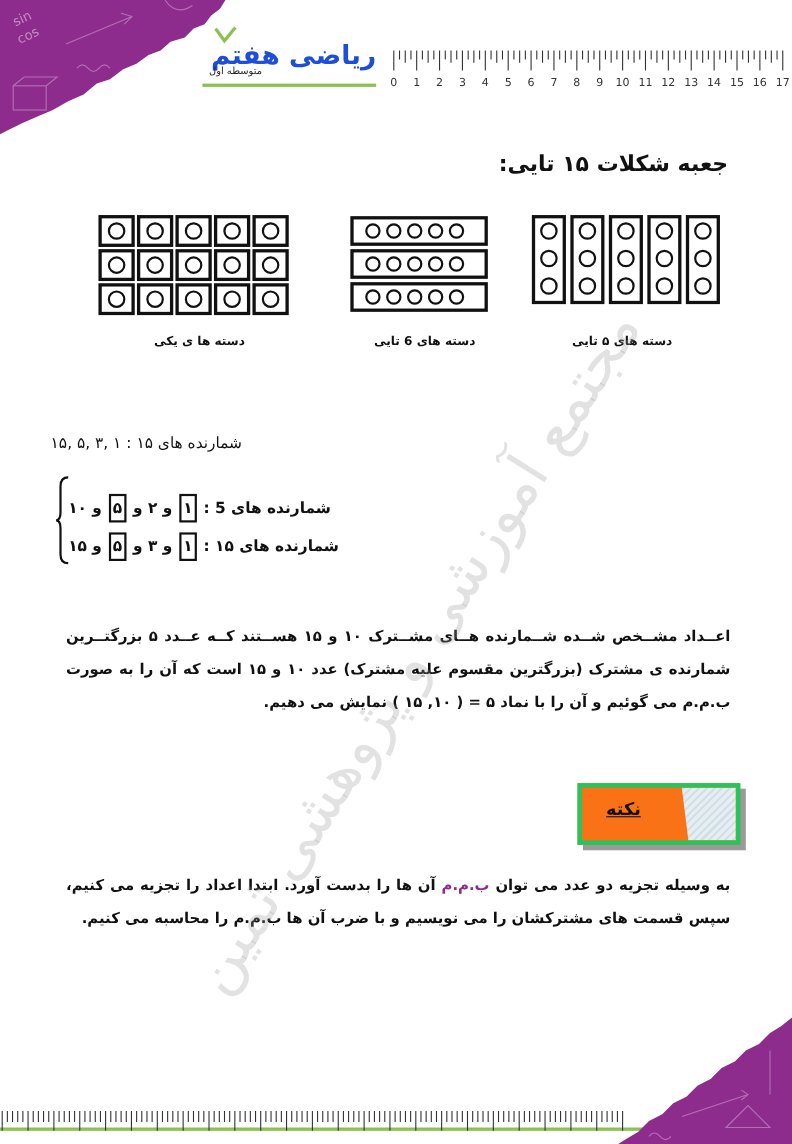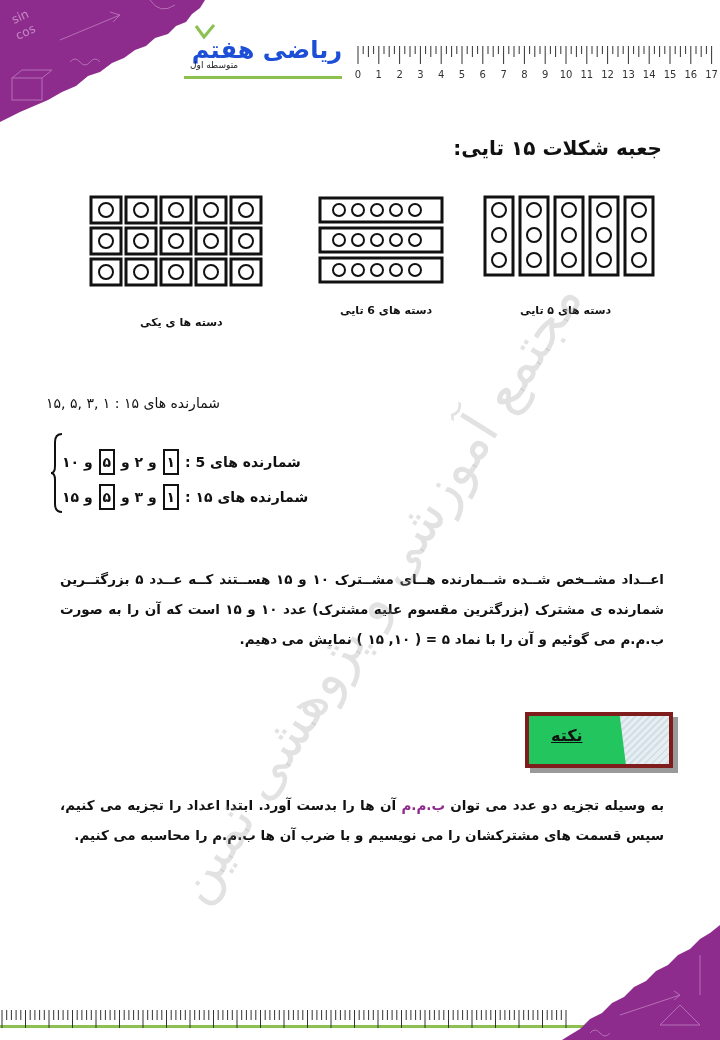--- a/index.html
+++ b/index.html
@@ -34,21 +34,21 @@
   .div-line.l2 { top: 484px; }
   .boxed { display: inline-block; border: 2px solid #111; padding: 0 2px; line-height: 22px; margin: 0 1px; }
 
   .para { position: absolute; left: 60px; width: 604px; font-size: 13.5px; font-weight: bold; direction: rtl; text-align: justify; text-align-last: justify; }
   .para .ln { display: block; height: 30px; line-height: 30px; white-space: nowrap; }
   .para .ln.last { text-align-last: right; }
   .para1 { top: 564px; }
   .para2 { top: 790px; }
   .purple { color: #8e2c8e; }
 
-  .note-box { position: absolute; left: 525px; top: 712px; width: 148px; height: 56px; border: 4px solid #7f1d1d; background: #22c55e; box-shadow: 5px 5px 0 #9a9a9a; }
+  .note-box { position: absolute; left: 525px; top: 712px; width: 148px; height: 56px; border: 4px solid #22c55e; background: #f97316; box-shadow: 5px 5px 0 #9a9a9a; }
   .note-label { position: absolute; left: 22px; top: 10px; font-size: 16px; font-weight: bold; text-decoration: underline; direction: rtl; }
   .note-paper { position: absolute; right: 0; top: 0; width: 60px; height: 48px; background: repeating-linear-gradient(135deg, #e6eef2 0 3px, #d3dfe6 3px 5px); clip-path: polygon(18% 0, 100% 0, 100% 100%, 28% 100%); }
 
   .watermark { position: absolute; left: 130px; top: 390px; font-family: "DejaVu Serif", serif; font-size: 54px; color: rgba(150,150,150,0.28); transform: rotate(-58deg); transform-origin: left top; white-space: nowrap; direction: rtl; pointer-events: none; top: 880px; left: 160px; }
 </style>
 </head>
 <body>
 
 <svg class="corner-tl" viewBox="0 0 210 125">
   <path d="M0 0 H205 L200 8 L192 14 L186 22 L176 26 L168 34 L155 38 L146 46 L135 50 L124 58 L112 63 L100 72 L88 76 L76 86 L62 92 L48 100 L34 106 L20 112 L8 118 L0 122 Z" fill="#8e2c8e"></path>
@@ -264,21 +264,21 @@
           <circle cx="158" cy="46" r="7"></circle>
         <circle cx="18" cy="77" r="7"></circle>
           <circle cx="53" cy="77" r="7"></circle>
           <circle cx="88" cy="77" r="7"></circle>
           <circle cx="123" cy="77" r="7"></circle>
           <circle cx="158" cy="77" r="7"></circle>
       </g>
     </g>
   </svg>
 </div>
-<div class="fig-label" style="left:140px; top:316px;">دسته ها ی یکی</div>
+<div class="fig-label" style="left:140px; top:304px;">دسته ها ی یکی</div>
 
 <div class="divisors-15">شمارنده های ۱۵ :  ۱ ,۳ ,۵ ,۱۵</div>
 
 <svg class="brace" viewBox="0 0 14 82">
   <path d="M12 2 Q5 2 5 10 L5 34 Q5 41 1 41 Q5 41 5 48 L5 72 Q5 80 12 80" stroke="#111" stroke-width="2" fill="none"></path>
 </svg>
 
 <div class="div-line l1">
   <span>شمارنده های 5 : </span><span class="boxed">۱</span><span> و ۲ و </span><span class="boxed">۵</span><span> و ۱۰</span>
 </div>

